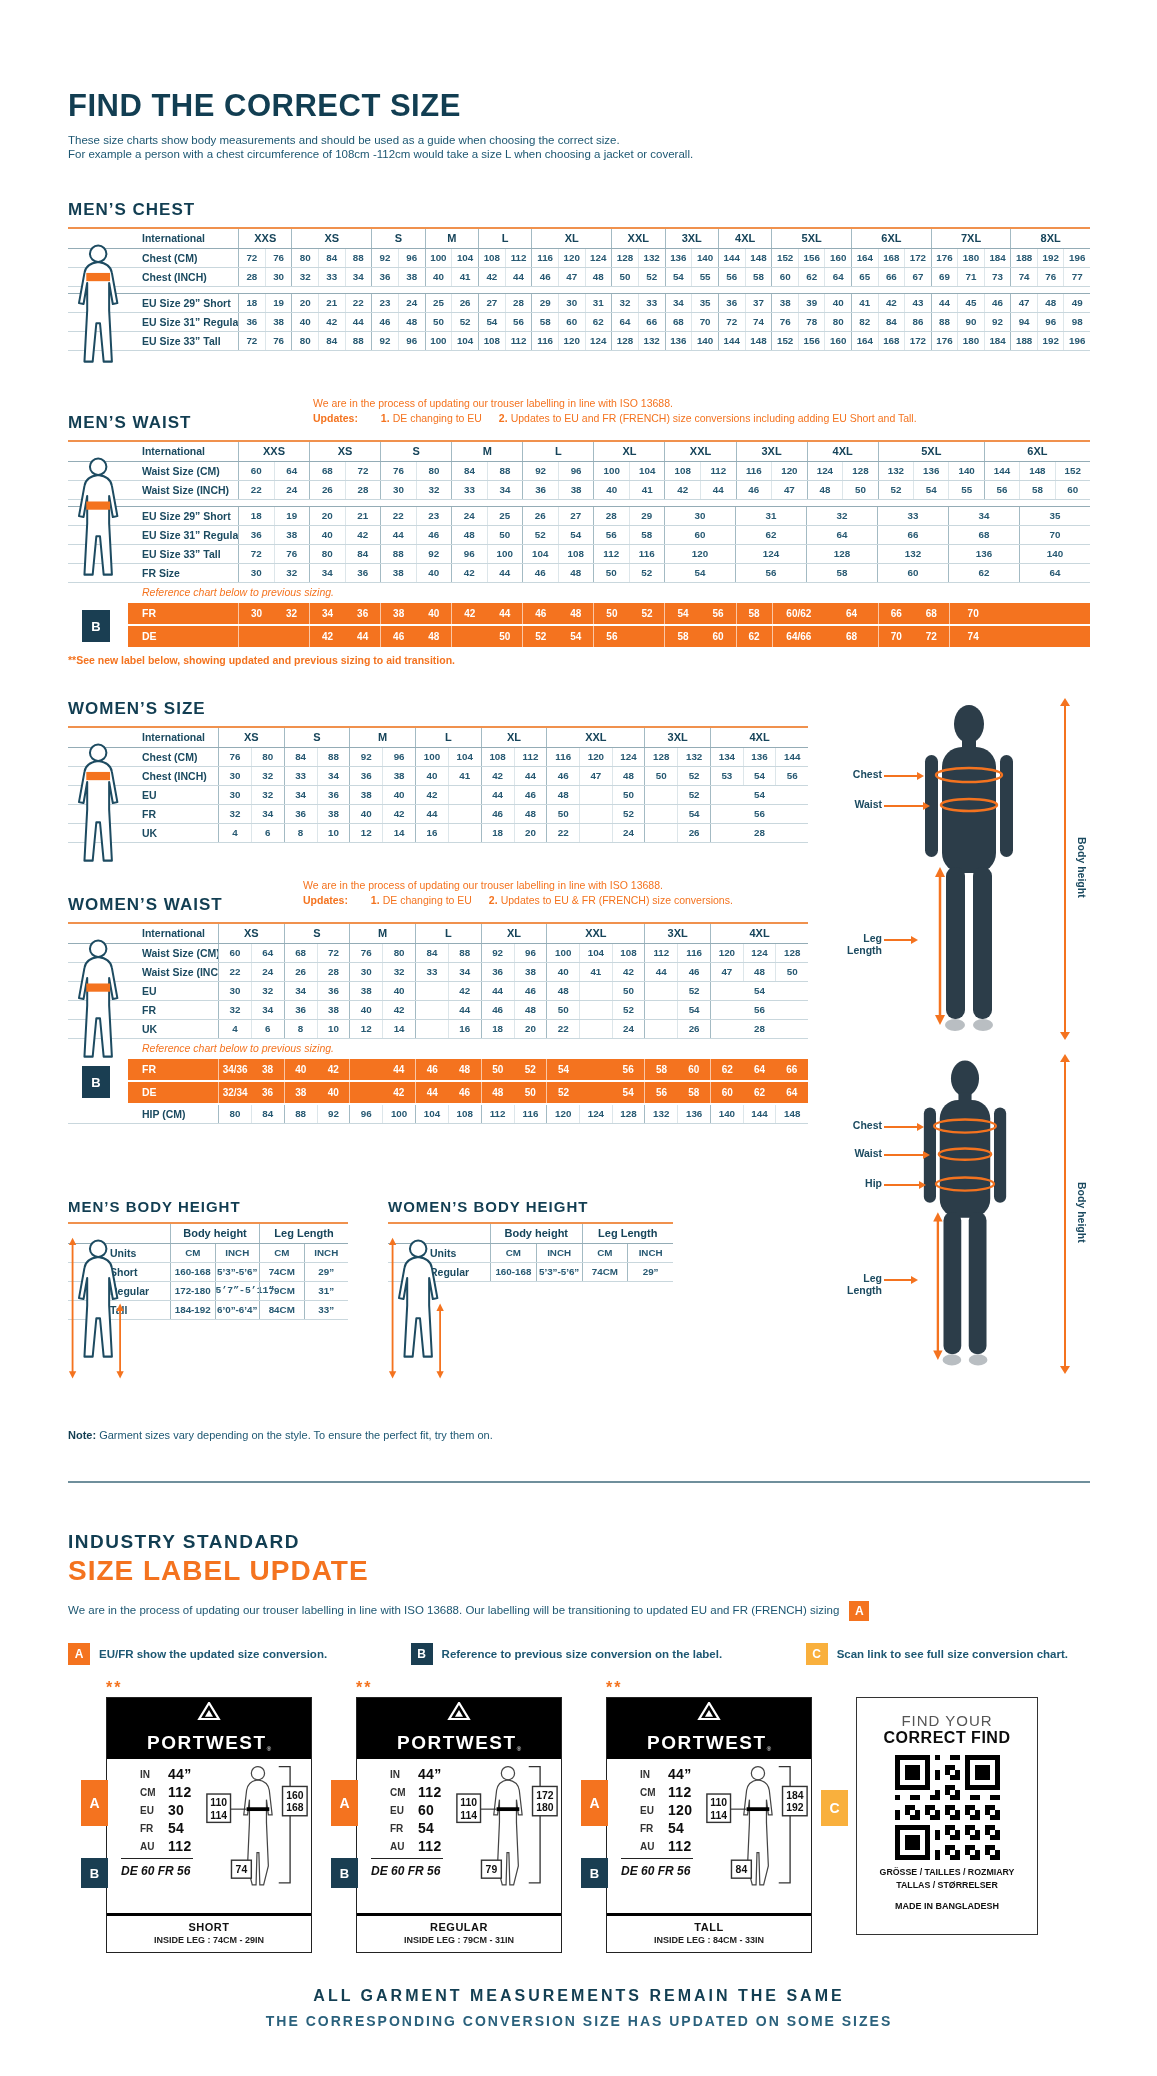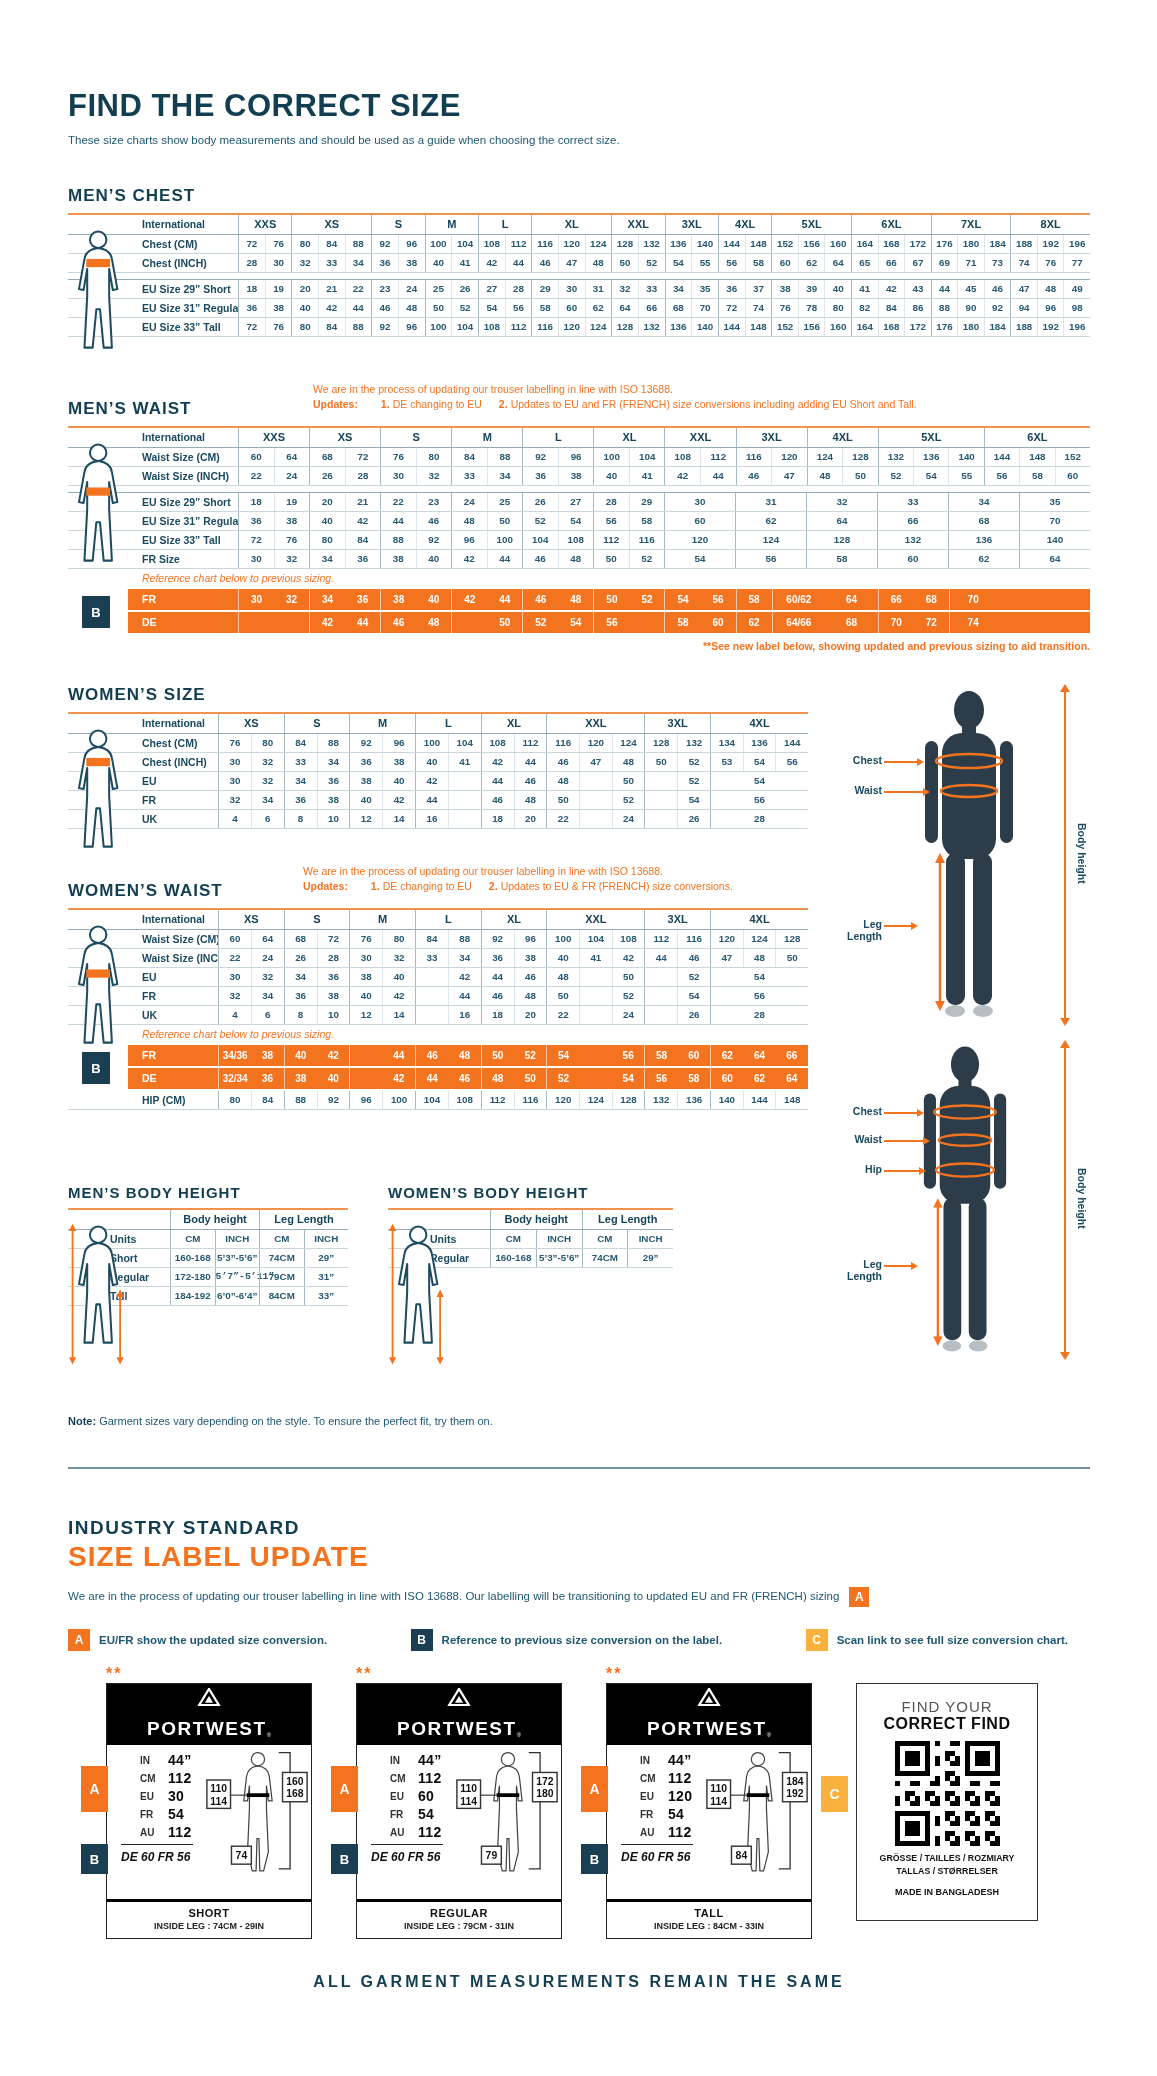--- a/index.html
+++ b/index.html
@@ -21,21 +21,21 @@
   .trow{display:flex;align-items:stretch;height:18px;line-height:18px;border-bottom:1px solid #c9d7dd;position:relative;}
   .thead{border-top:2px solid #f0914d;border-bottom:1px solid #94acb6;height:19px;line-height:19px;}
   .tgroup{flex:1 0 0;min-width:0;text-align:center;font-weight:800;font-size:11px;color:#16445a;border-left:1px solid #a3bac3;}
   .tgroup:first-of-type{border-left:none;}
   .tlabel{box-sizing:border-box;font-weight:700;color:#1b4a60;font-size:10.5px;white-space:nowrap;overflow:hidden;}
   .tcell{display:flex;min-width:0;border-left:1px solid #a3bac3;}
   .tval{flex:1 1 0;min-width:0;text-align:center;font-size:9.8px;font-weight:600;color:#275972;}
   .tval + .tval{border-left:1px solid #dde6ea;}
   .tgap{height:6px;border-bottom:1px solid #94acb6;}
   .tnote{height:18px;line-height:18px;color:#f4731f;font-style:italic;font-size:10.5px;}
-  .tfoot{height:20px;line-height:22px;color:#f4731f;font-size:10.5px;font-weight:700;text-align:right;}
+  .tfoot{height:20px;line-height:22px;color:#f4731f;font-size:10.5px;font-weight:700;text-align:left;}
   .oblock{position:relative;margin-left:60px;margin-top:2px;}
   .orow{background:#f4731f;height:21px;line-height:21px;border-bottom:2px solid #fff;}
   .orow .tlabel{color:#fff;}
   .orow .tval{color:#fff;font-weight:700;font-size:10px;}
   .orow .tval + .tval{border-left:none;}
   .orow .tcell{border-left:1px solid rgba(255,255,255,.6);}
   .bbadge{position:absolute;left:-46px;top:50%;transform:translateY(-50%);width:28px;height:32px;
           background:#1a3e52;color:#fff;font-weight:800;font-size:13px;display:flex;align-items:center;justify-content:center;z-index:3;}
   .tfig{position:absolute;left:0;top:15px;z-index:2;pointer-events:none;}
   
@@ -108,20 +108,21 @@
 </style>
 </head>
 <body>
 
 <div class="page">
   <div class="content">
 
     <div class="hdr">
       <h1>FIND THE CORRECT SIZE</h1>
       <p>These size charts show body measurements and should be used as a guide when choosing the correct size.</p>
+      <p>For example a person with a chest circumference of 108cm -112cm would take a size L when choosing a jacket or coverall.</p>
     </div>
 
     <div class="sec-head" style="margin-top:40px;">
       <h2 class="sec">MEN’S CHEST</h2>
       <div id="t-mens-chest">
           <div class="stable" style="width: 1022px;">
             <div class="tfig"><svg viewBox="0 0 70 158" width="64" height="146">
                 <circle cx="33" cy="12" r="9" fill="#fff" stroke="#1d4b61" stroke-width="2.2"></circle>
                 <path d="M33 21 C25 22 19 26 18 33 L12 66 L17 67 L21 44 L21 74 L18 130 L27 130 L31 88 L35 88 L39 130 L48 130 L45 74 L45 44 L49 67 L54 66 L48 33 C47 26 41 22 33 21 Z" fill="#fff" stroke="#1d4b61" stroke-width="2.2" stroke-linejoin="round"></path>
                 <rect x="20" y="33" width="26" height="9" fill="#f4731f"></rect>
@@ -1925,16 +1926,17 @@
               <rect x="100" y="100" width="5" height="5" fill="#000"></rect>
             </svg></div>
           <div class="qlang">GRÖSSE / TAILLES / ROZMIARY</div>
           <div class="qlang">TALLAS / STØRRELSER</div>
           <div class="qmade">MADE IN BANGLADESH</div>
         </div>
       </div>
 
     <div class="bottom">
       <div class="bl1">ALL GARMENT MEASUREMENTS REMAIN THE SAME</div>
+      <div class="bl2">THE CORRESPONDING CONVERSION SIZE HAS UPDATED ON SOME SIZES</div>
     </div>
 
   </div>
 </div>
 
 </body></html>

